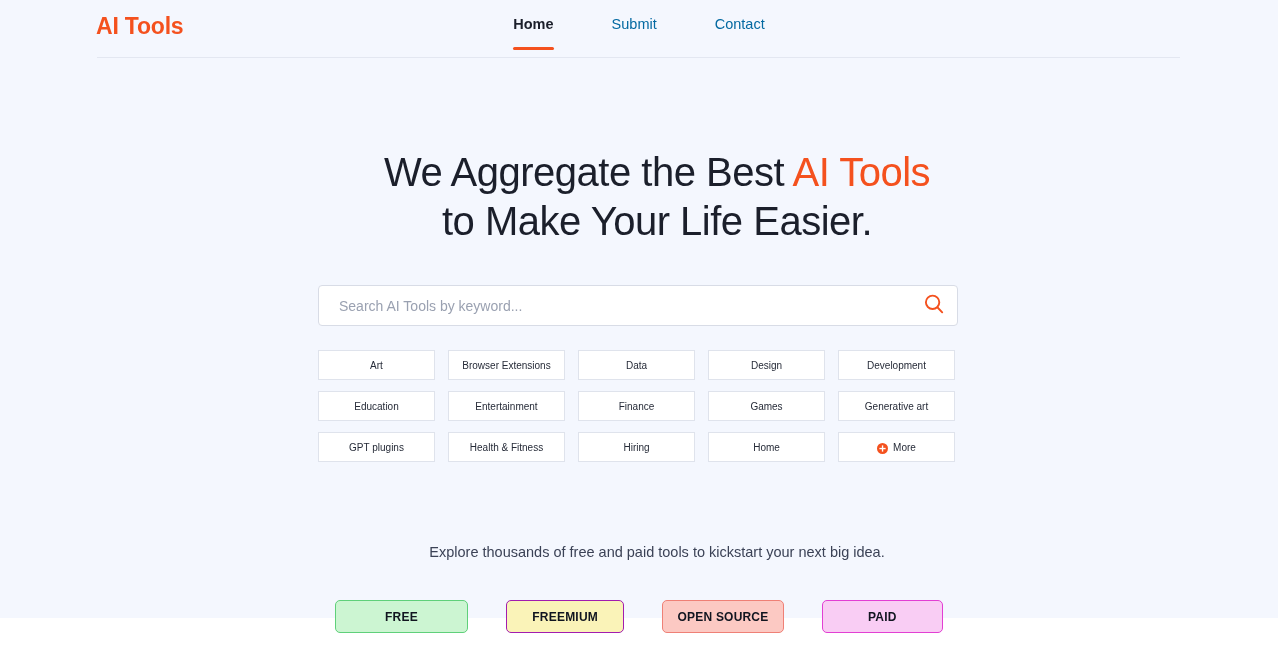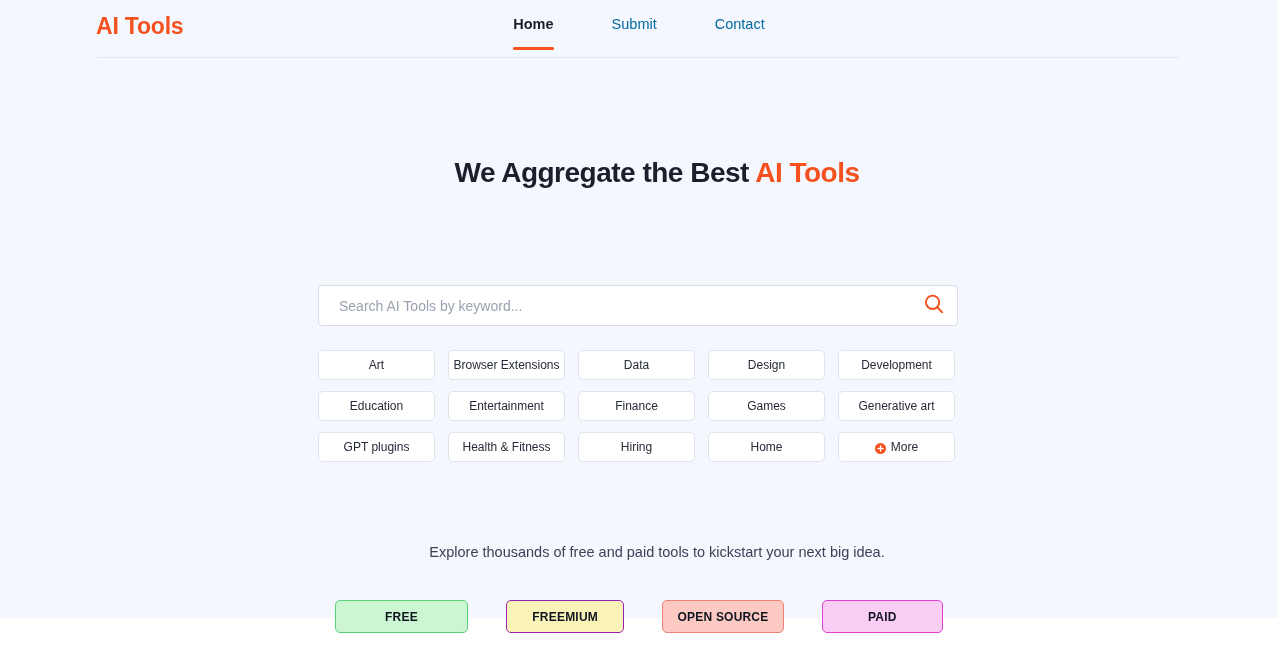--- a/index.html
+++ b/index.html
@@ -42,21 +42,21 @@
     position:absolute; left:97px; top:57px; width:1083px; height:1px;
     background:#e3e7f1;
   }
 
   
   .hero {
     position:absolute; left:0; top:148px; width:1278px;
     text-align:center;
   }
   .headline {
-    font-size:28px; font-weight:700; color:#1b1f2b;
+    font-size:40px; font-weight:400; color:#1b1f2b;
     line-height:49px; letter-spacing:-0.5px;padding-left:36px;
   }
   .headline .accent { color:#f4511e; }
 
   
   .search-box {
     position:absolute; left:318px; top:285px; width:640px; height:41px;
     background:#ffffff; border:1px solid #d8dce6; border-radius:4px;
     display:flex; align-items:center;
   }
@@ -71,23 +71,23 @@
     display:flex; align-items:center; justify-content:center; cursor:pointer;
   }
 
   
   .cats {
     position:absolute; left:318px; top:350px; width:640px;
     display:flex; flex-wrap:wrap; gap:11px 13px;
   }
   .cat-btn {
     width:117px; height:30px; background:#ffffff;
-    border:1px solid #dfe3ec; border-radius:5px;
+    border:1px solid #dfe3ec; border-radius:0;
     font-family:"Liberation Sans", sans-serif;
-    font-size:12px; color:#262b38; cursor:pointer;
+    font-size:10px; color:#262b38; cursor:pointer;
     display:flex; align-items:center; justify-content:center;
     white-space:nowrap;
   }
   .cat-btn .plus-icon {
     display:inline-block; width:11px; height:11px; margin-right:5px;
     position:relative; top:1px;
   }
 
   
   .tagline {
@@ -133,20 +133,21 @@
         <span>Contact</span>
       </div>
     </nav>
 
     <div class="hdr-divider"></div>
   </div>
 
   <div class="hero">
     <h1 class="headline">
       <span>We Aggregate the Best </span><span class="accent">AI Tools</span><br>
+      <span>to Make Your Life Easier.</span>
     </h1>
   </div>
 
   <div class="search-box">
     <input class="search-input" type="text" placeholder="Search AI Tools by keyword..." style="">
     <button class="search-btn">
       <span>
         <svg width="22" height="22" viewBox="0 0 22 22" fill="none">
           <circle cx="9.6" cy="9.3" r="6.7" stroke="#f4511e" stroke-width="1.9"></circle>
           <line x1="14.6" y1="14.5" x2="19.2" y2="19.3" stroke="#f4511e" stroke-width="1.9" stroke-linecap="round"></line>

